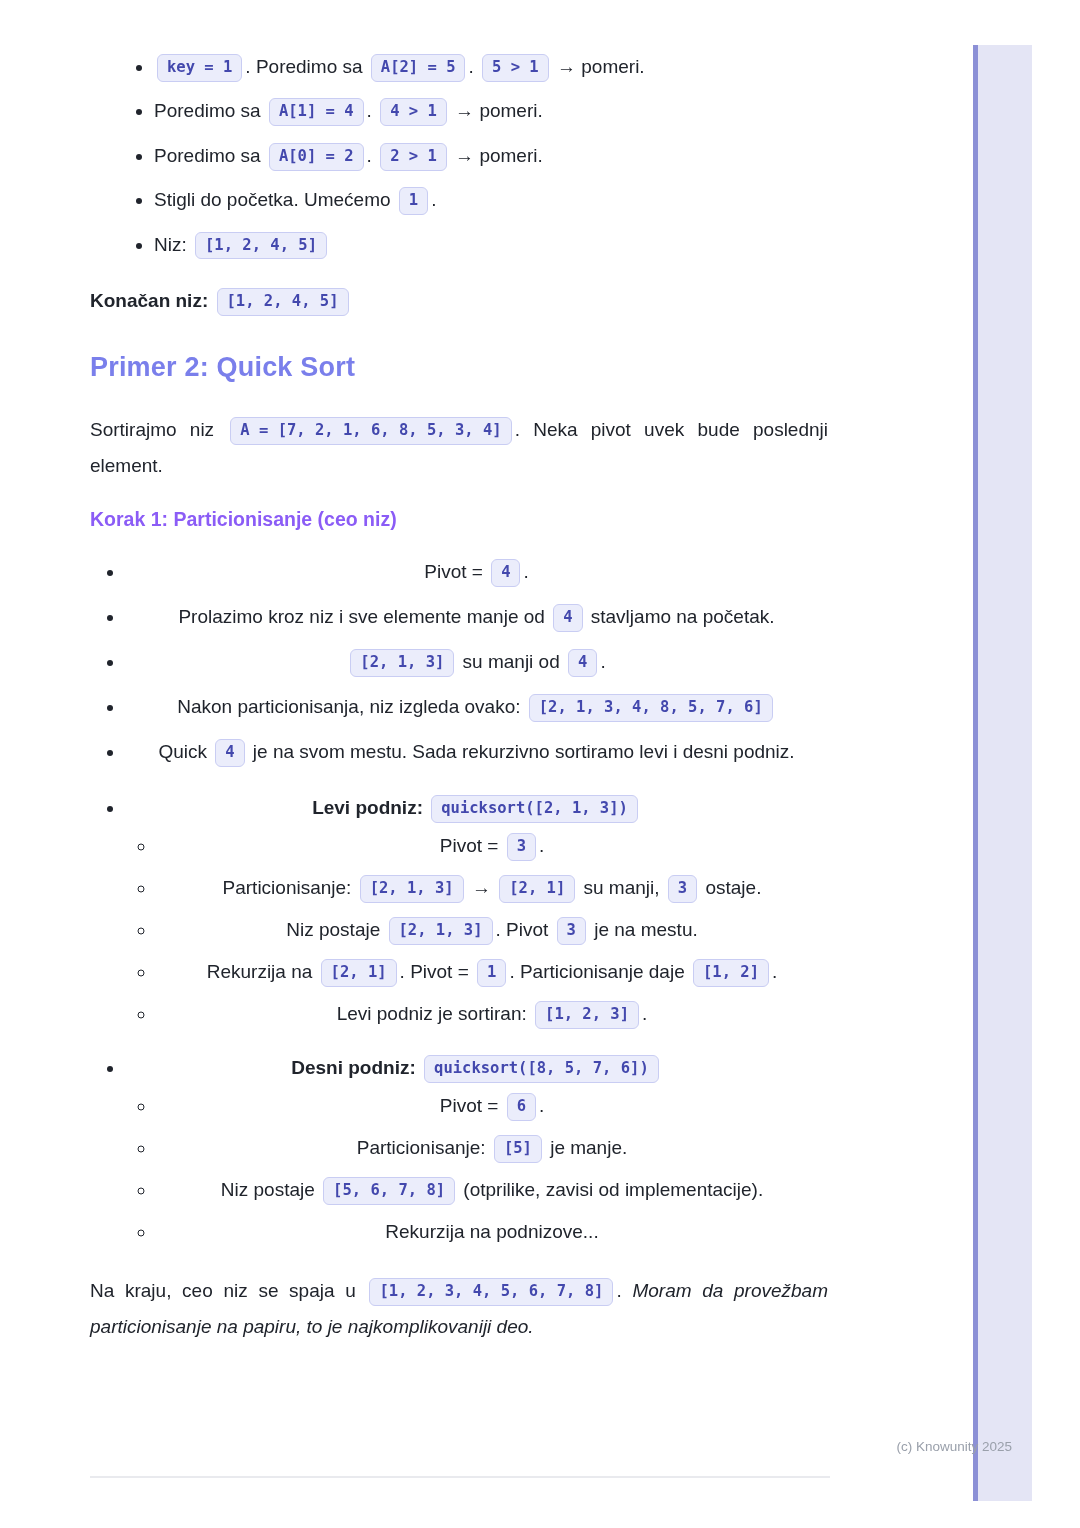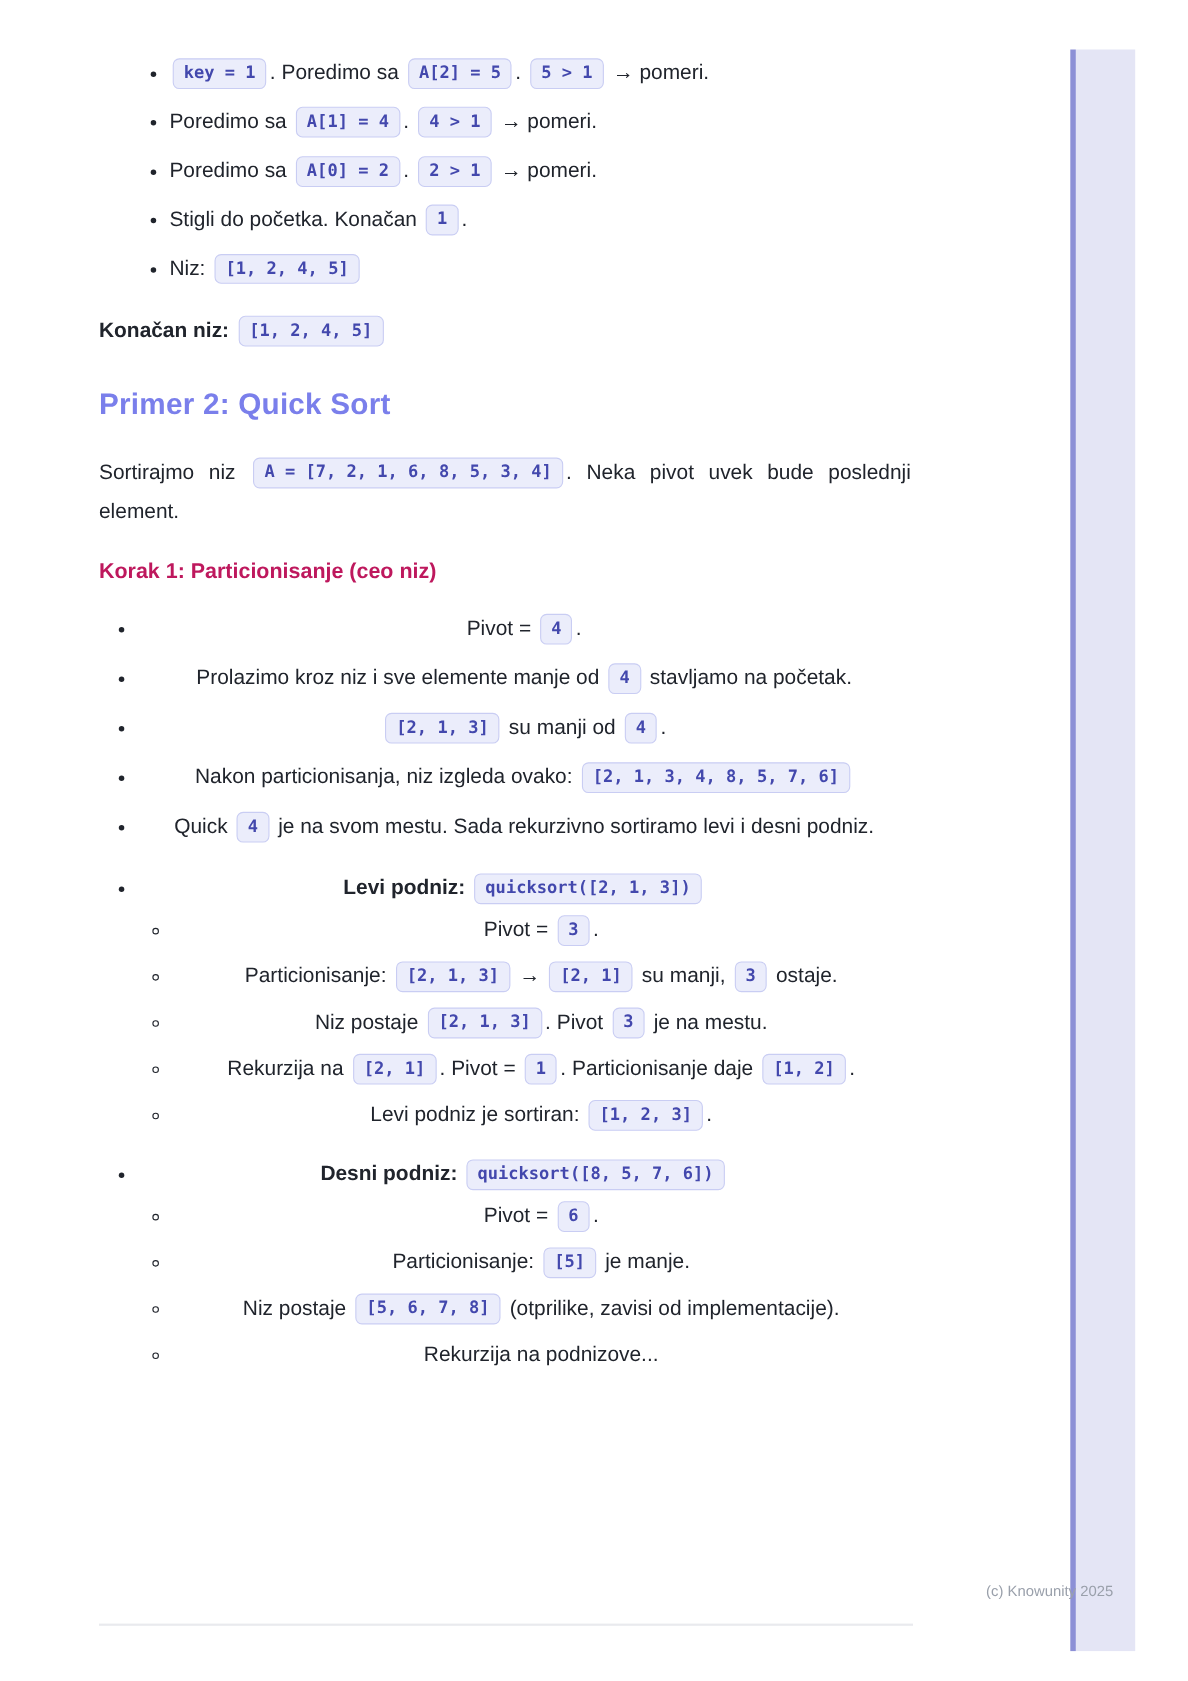--- a/index.html
+++ b/index.html
@@ -12,21 +12,21 @@
   .content{position:absolute;top:52px;left:90px;width:738px;font-size:19px;}
 
   ul{margin:0;padding:0;}
   .list-a{list-style:disc;padding-left:64px;margin:0 0 24px;}
   .list-a>li{margin-bottom:14px;line-height:1.6;}
 
   .para{margin:0;line-height:1.75;}
   .final-a{margin:0 0 10px;}
 
   h2.heading{font-size:27px;line-height:1.2;font-weight:700;color:#7a7feb;margin:34px 0 28px;letter-spacing:.2px;}
-  h3.subhead{font-size:19.5px;font-weight:700;margin:0 0 26px;color:#be185d;}
+  h3.subhead{font-size:19.5px;font-weight:700;margin:0 0 26px;color:#8b5cf6;}
 
   .intro{text-align:justify;margin:15px 0 24px;line-height:1.9;}
   .outro{text-align:justify;line-height:1.9;margin:0;}
 
   .list-main{list-style:disc;padding-left:35px;margin:0 0 26px;}
   .list-main>li{margin-bottom:15px;line-height:1.58;text-align:center;}
   .list-rec>li{margin-bottom:24px;}
   .sub{list-style:circle;padding-left:31px;margin:8px 0 0;}
   .sub>li{margin-bottom:12px;line-height:1.58;}
 
@@ -56,21 +56,21 @@
 </head>
 <body>
 
 <div class="page">
   <div class="content">
 
     <ul class="list-a">
       <li><span class="chip">key = 1</span><span>. Poredimo sa </span><span class="chip">A[2] = 5</span><span>. </span><span class="chip">5 &gt; 1</span><span> → pomeri.</span></li>
       <li><span>Poredimo sa </span><span class="chip">A[1] = 4</span><span>. </span><span class="chip">4 &gt; 1</span><span> → pomeri.</span></li>
       <li><span>Poredimo sa </span><span class="chip">A[0] = 2</span><span>. </span><span class="chip">2 &gt; 1</span><span> → pomeri.</span></li>
-      <li><span>Stigli do početka. Konačan </span><span class="chip">1</span><span>.</span></li>
+      <li><span>Stigli do početka. Umećemo </span><span class="chip">1</span><span>.</span></li>
       <li><span>Niz: </span><span class="chip">[1, 2, 4, 5]</span></li>
     </ul>
 
     <p class="para final-a"><span class="b">Konačan niz:</span><span> </span><span class="chip">[1, 2, 4, 5]</span></p>
 
     <h2 class="heading">Primer 2: Quick Sort</h2>
 
     <p class="para intro"><span>Sortirajmo niz </span><span class="chip">A = [7, 2, 1, 6, 8, 5, 3, 4]</span><span>. Neka pivot uvek bude poslednji element.</span></p>
 
     <h3 class="subhead">Korak 1: Particionisanje (ceo niz)</h3>
@@ -99,20 +99,21 @@
         <span class="b">Desni podniz:</span><span> </span><span class="chip">quicksort([8, 5, 7, 6])</span>
         <ul class="sub">
           <li><span>Pivot = </span><span class="chip">6</span><span>.</span></li>
           <li><span>Particionisanje: </span><span class="chip">[5]</span><span> je manje.</span></li>
           <li><span>Niz postaje </span><span class="chip">[5, 6, 7, 8]</span><span> (otprilike, zavisi od implementacije).</span></li>
           <li><span>Rekurzija na podnizove...</span></li>
         </ul>
       </li>
     </ul>
 
+    <p class="para outro"><span>Na kraju, ceo niz se spaja u </span><span class="chip">[1, 2, 3, 4, 5, 6, 7, 8]</span><span>. </span><span class="i">Moram da provežbam particionisanje na papiru, to je najkomplikovaniji deo.</span></p>
 
   </div>
 
   <div class="divider"></div>
   <div class="credit">(c) Knowunity 2025</div>
 
   <div class="scroll-track"></div>
   <div class="scroll-thumb"></div>
 </div>
 

